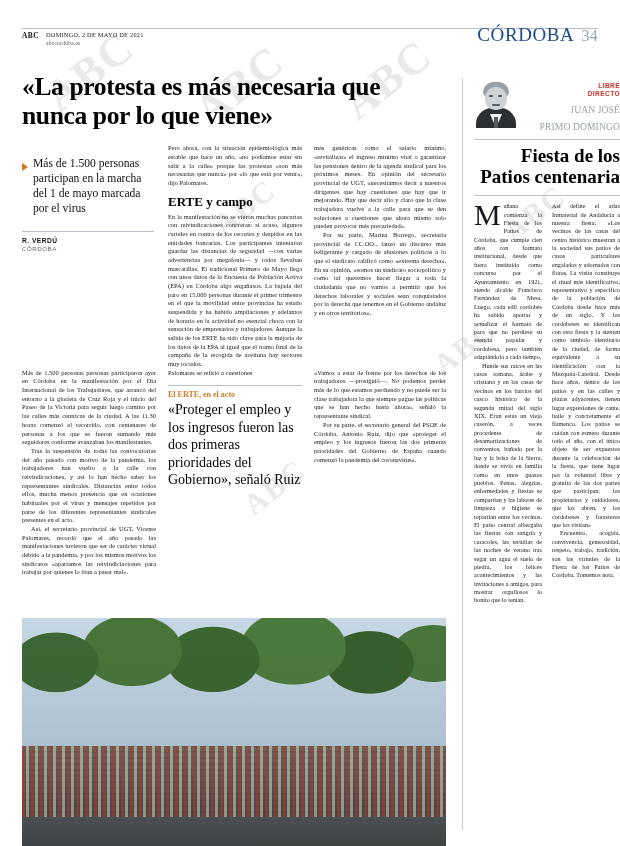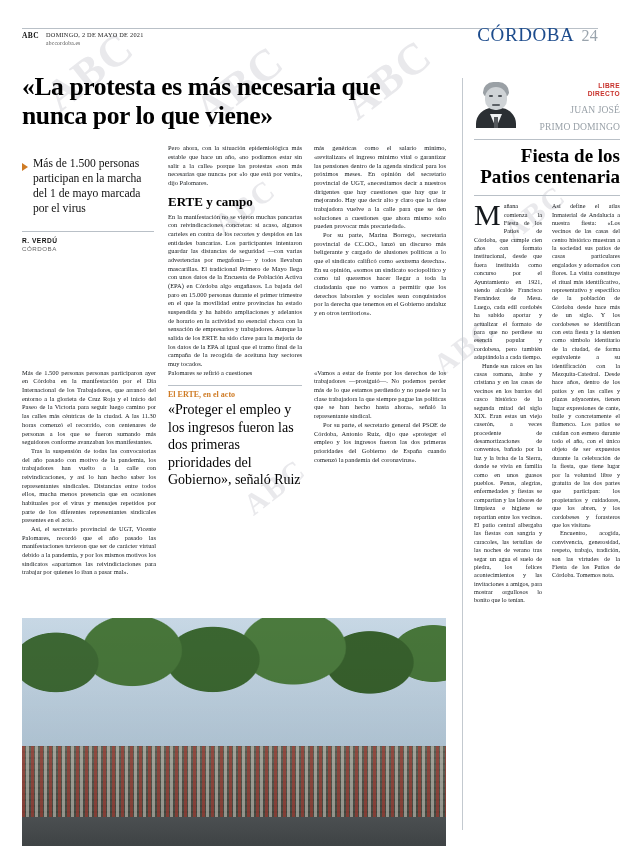--- a/index.html
+++ b/index.html
@@ -206,21 +206,21 @@
   <div class="masthead">
     <div class="mast-left">
       <div class="mast-abc">ABC</div>
       <div>
         <div class="mast-date">DOMINGO, 2 DE MAYO DE 2021</div>
         <div class="mast-site">abccordoba.es</div>
       </div>
     </div>
     <div class="mast-right">
       <div class="mast-section">CÓRDOBA</div>
-      <div class="mast-page">24</div>
+      <div class="mast-page">34</div>
     </div>
   </div>
 
   <div class="body-wrap">
     <div class="vdiv"></div>
 
     <h1 class="headline">«La protesta es más necesaria que nunca por lo que viene»</h1>
 
     <div class="sum-row">
       <div class="sum-left">

